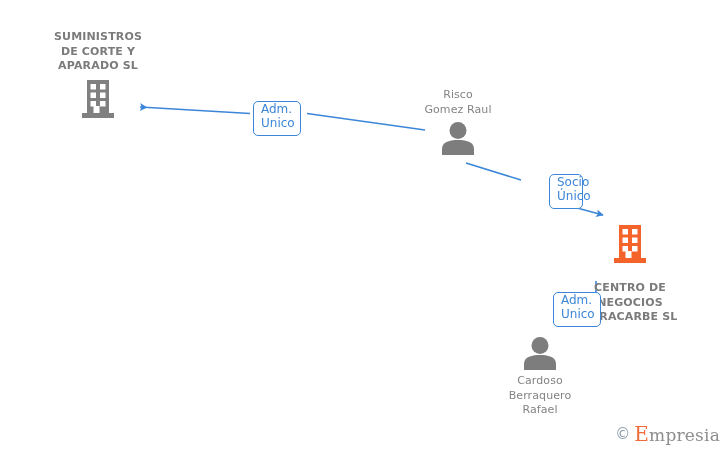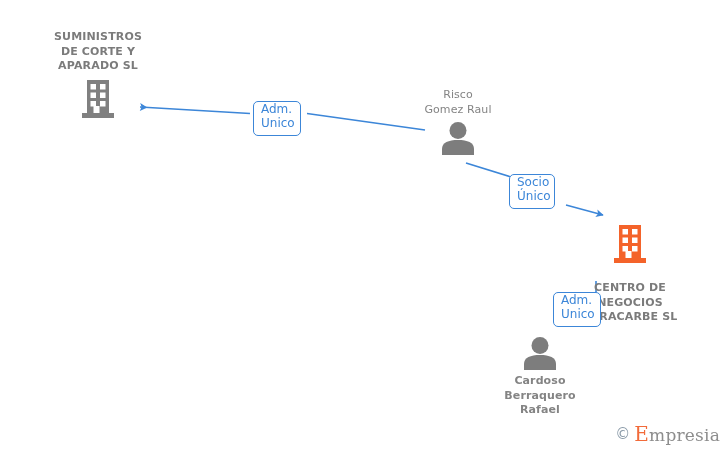--- a/index.html
+++ b/index.html
@@ -175,29 +175,29 @@
 ZARACARBE SL</div>
   </div>
 
   <div class="node" style="left:470px; top:336px;">
     <span class="icon-wrap">
       <svg width="40" height="34" viewBox="0 0 40 34" xmlns="http://www.w3.org/2000/svg">
         <circle cx="20" cy="9.5" r="8.5" fill="#7d7d7d"></circle>
         <path d="M4,34 L4,28 C4,21.5 10.5,19 20,19 C29.5,19 36,21.5 36,28 L36,34 Z" fill="#7d7d7d"></path>
       </svg>
     </span>
-    <div class="node-label person" style="margin-top:4px;font-weight:bold;">Cardoso
+    <div class="node-label person" style="margin-top:4px;">Cardoso
 Berraquero
 Rafael</div>
   </div>
 
   <div class="rel-box" style="left:253px; top:101px; width:48px;">Adm.
 Unico</div>
 
-  <div class="rel-box" style="left:509px; top:174px; width:46px;">Socio
+  <div class="rel-box" style="left:549px; top:174px; width:34px;">Socio
 Único</div>
 
   <div class="rel-box" style="left:553px; top:292px; width:48px;">Adm.
 Unico</div>
 
   <div id="watermark">
     <span class="c-mark">©</span>
     <span class="brand"><span class="cap">E</span><span>mpresia</span></span>
   </div>
 

